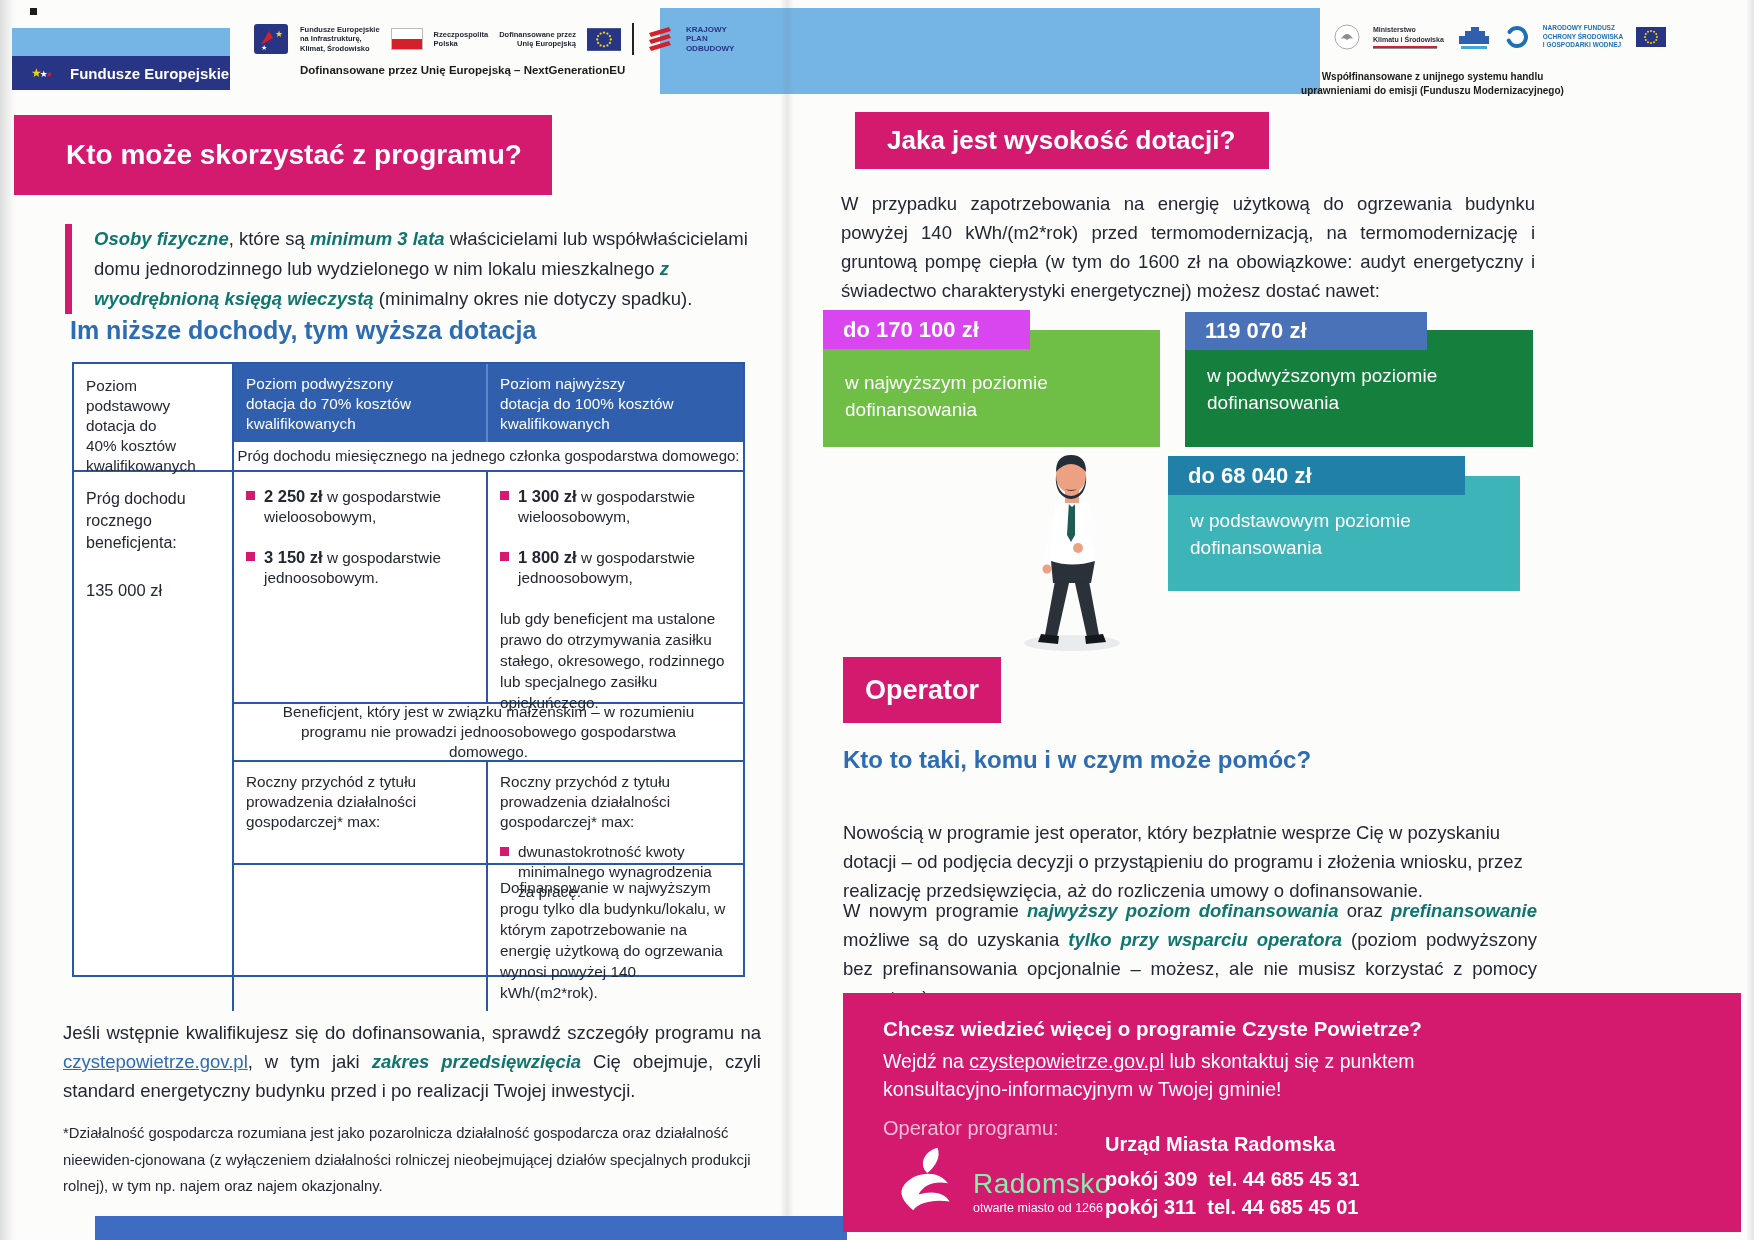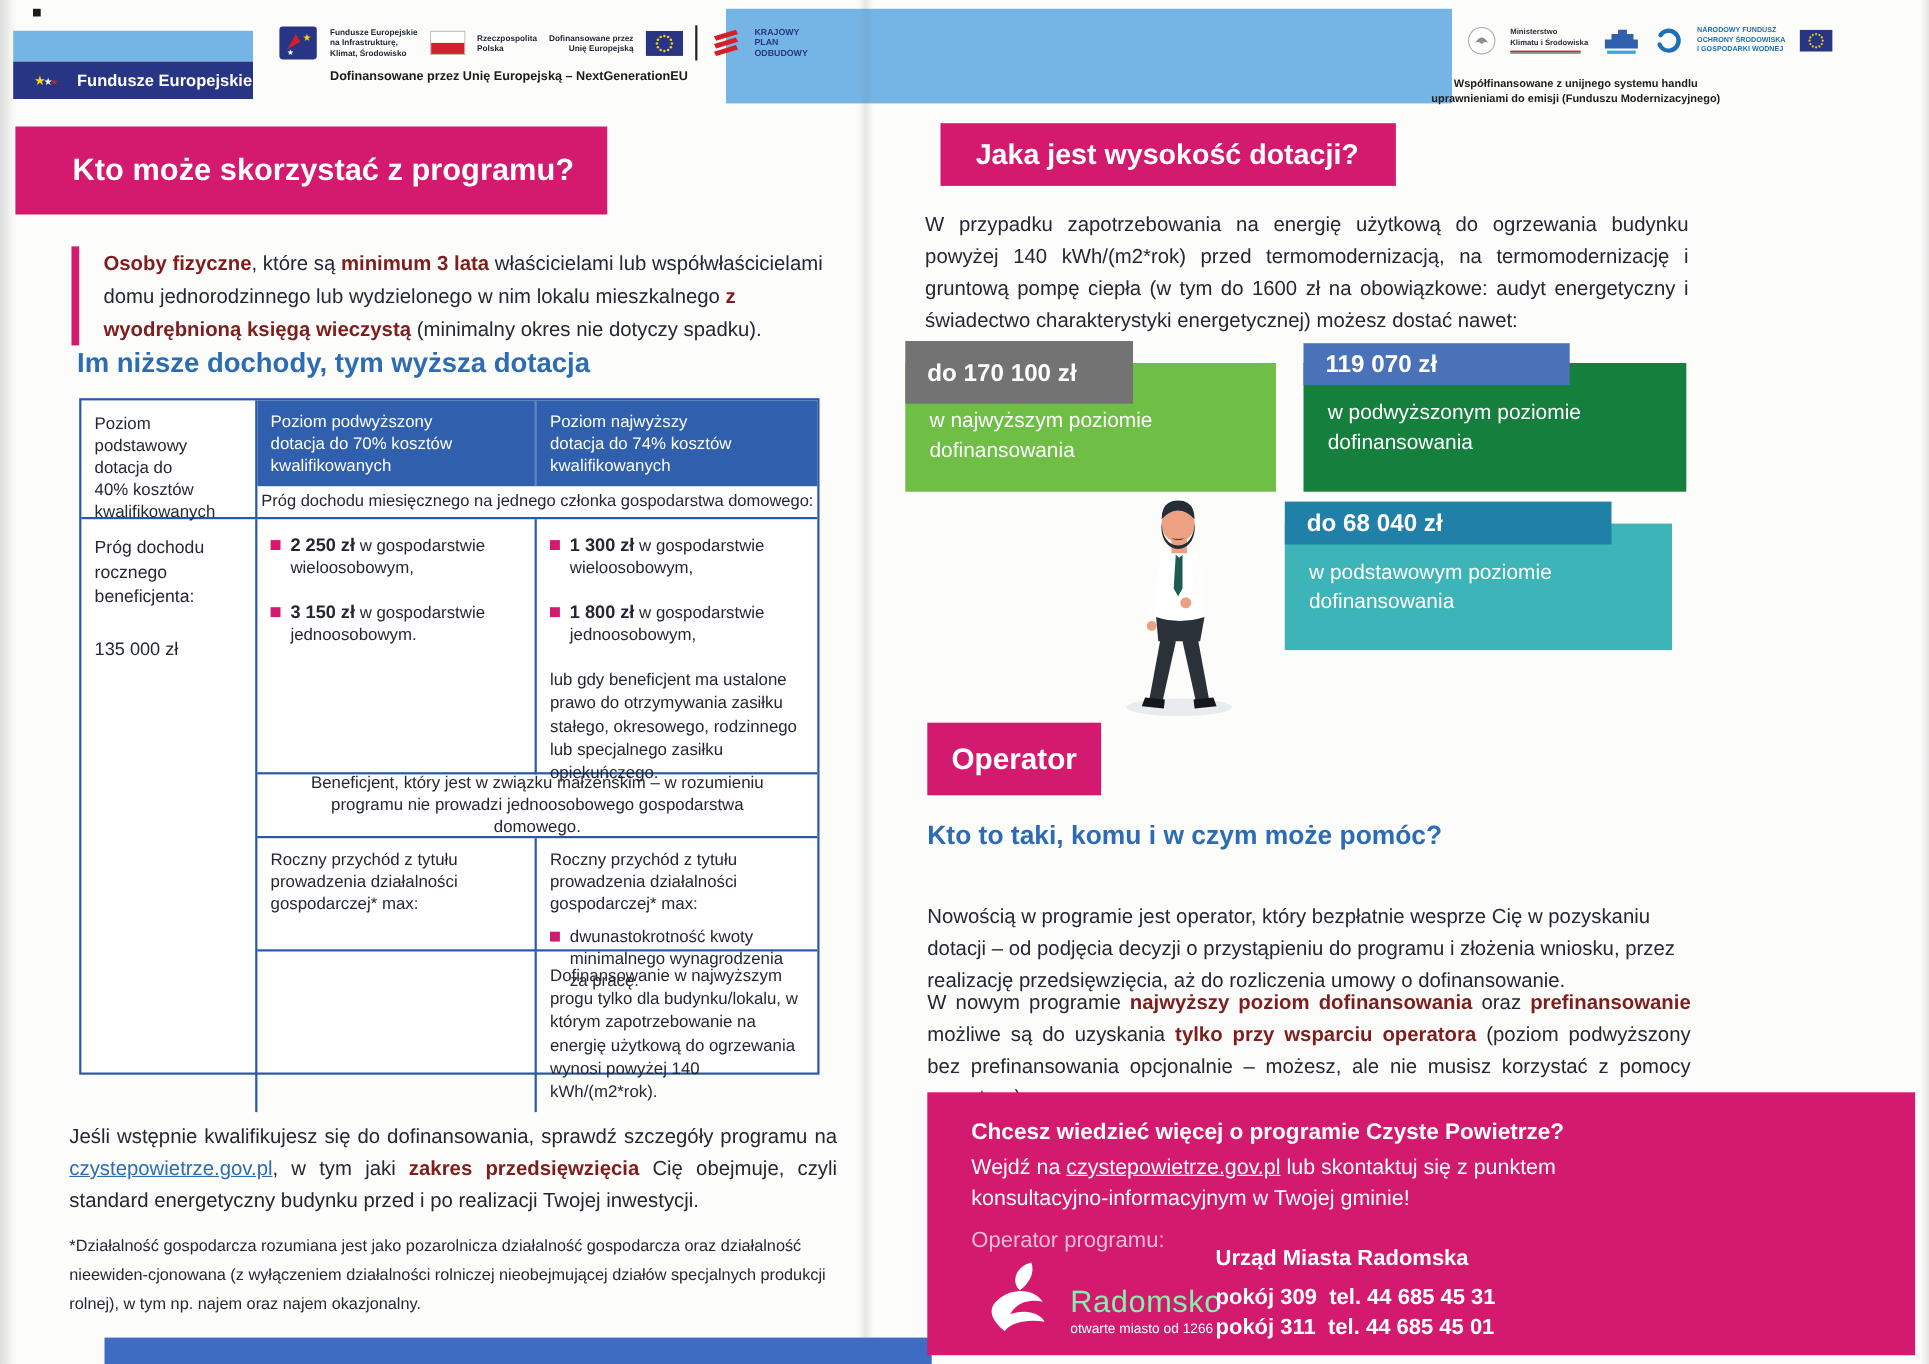--- a/index.html
+++ b/index.html
@@ -34,21 +34,21 @@
   .rcaption{left:1295px;top:70px;width:275px;text-align:center;font-size:10px;font-weight:bold;color:#1b1b1b;line-height:1.4;}
   .min-rule{width:64px;height:3px;background:linear-gradient(to bottom,#d4202a 50%,#8a8f94 50%);margin-top:2px;}
   
   .banner{background:#d41a6e;color:#fff;font-weight:bold;display:flex;align-items:center;}
   .banner-l{left:14px;top:115px;width:486px;height:80px;font-size:28px;padding-left:52px;}
   .banner-r{left:855px;top:112px;width:382px;height:57px;font-size:26px;padding-left:32px;}
   .banner-op{left:843px;top:657px;width:158px;height:66px;font-size:27px;justify-content:center;}
   .intro-l{left:65px;top:224px;width:688px;border-left:7px solid #d41a6e;padding-left:22px;
            font-size:18.5px;line-height:30px;}
   .subhead{left:70px;top:316px;font-size:25px;font-weight:bold;color:#2c6cb4;}
-  b{color:#7f1d1d;}
+  b{color:#0f766e;font-style:italic;}
   
   .tbl{left:72px;top:362px;width:673px;height:615px;display:grid;box-sizing:border-box;
        grid-template-columns:160px 254px 255px;grid-template-rows:78px 30px 232px 58px 103px auto;
        border:2px solid #2b58a6;background:#fff;font-size:15.3px;line-height:20px;}
   .cell{box-sizing:border-box;padding:8px 12px;}
   .bluehead{background:#2f5fad;color:#fff;padding-top:10px;}
   .c2h{grid-column:2;grid-row:1;border-right:2px solid #5d87c9;}
   .c3h{grid-column:3;grid-row:1;}
   .c1h{grid-column:1;grid-row:1/3;border-right:2px solid #2b58a6;border-bottom:2px solid #2b58a6;padding-top:12px;}
   .subhdr{grid-column:2/4;grid-row:2;border-bottom:2px solid #2b58a6;display:flex;align-items:center;justify-content:center;font-size:15px;}
@@ -69,21 +69,21 @@
   a.lnk{color:#2c6cb4;text-decoration:underline;cursor:pointer;}
   .footnote{left:63px;top:1120px;width:706px;font-size:14.8px;line-height:26.5px;}
   .bbar{left:95px;top:1216px;width:752px;height:24px;background:#3d6cc2;z-index:1;}
   
   .intro-r{left:841px;top:189px;width:694px;font-size:18.5px;line-height:29px;text-align:justify;}
   .gbox{color:#fff;}
   .gbody{display:flex;align-items:center;}
   .glabel{font-size:19px;line-height:27px;padding-left:22px;}
   .gtab{color:#fff;font-weight:bold;font-size:22px;display:flex;align-items:center;padding-left:20px;}
   .b1body{left:823px;top:330px;width:337px;height:117px;background:#6fbe45;align-items:center;}
-  .b1tab{left:823px;top:310px;width:187px;height:57px;background:#737373;}
+  .b1tab{left:823px;top:310px;width:187px;height:39px;background:#d946ef;}
   .b2body{left:1185px;top:330px;width:348px;height:117px;background:#15803d;}
   .b2tab{left:1185px;top:312px;width:222px;height:38px;background:#4a72b8;}
   .b3body{left:1168px;top:476px;width:352px;height:115px;background:#3db4b7;}
   .b3tab{left:1168px;top:456px;width:277px;height:39px;background:#2180a8;}
   .b1body .glabel{padding-top:14px;}
   .person{left:1005px;top:445px;}
   .opheading{left:843px;top:746px;font-size:24px;font-weight:bold;color:#2c6cb4;}
   .para1{left:843px;top:818px;width:690px;font-size:18.5px;line-height:29px;}
   .para2{left:843px;top:896px;width:694px;font-size:18.5px;line-height:29px;text-align:justify;}
   
@@ -218,21 +218,21 @@
 
   <div class="abs tbl">
     <div class="cell c1h pre">Poziom podstawowy
 dotacja do
 40% kosztów
 kwalifikowanych</div>
     <div class="cell bluehead c2h pre">Poziom podwyższony
 dotacja do 70% kosztów
 kwalifikowanych</div>
     <div class="cell bluehead c3h pre">Poziom najwyższy
-dotacja do 74% kosztów
+dotacja do 100% kosztów
 kwalifikowanych</div>
     <div class="subhdr">Próg dochodu miesięcznego na jednego członka gospodarstwa domowego:</div>
     <div class="cell c1b">
       <div class="pre" style="font-size:16px;line-height:22px;">Próg dochodu
 rocznego
 beneficjenta:</div>
       <div class="c1val">135 000 zł</div>
     </div>
     <div class="cell c2r3">
       <div class="blt">

